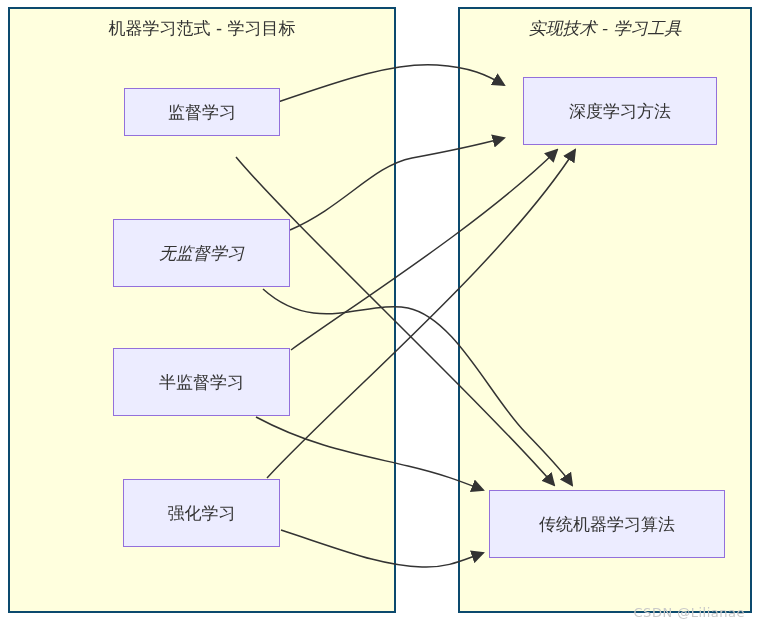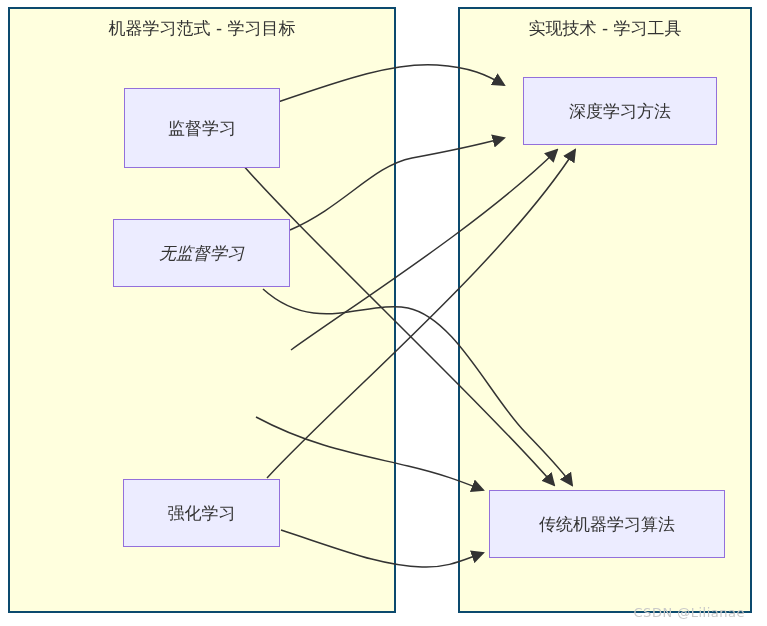--- a/index.html
+++ b/index.html
@@ -7,33 +7,33 @@
     position:relative; width:767px; height:626px; overflow:hidden;
     background:#ffffff;
     font-family:"DejaVu Sans","Liberation Sans",sans-serif;
     color:#333333;
   }
   .cluster {
     position:absolute; box-sizing:border-box;
     background:#ffffde; border:2px solid #0c4a6e;
   }
   #cluster-left  { left:8px;   top:7px; width:388px; height:606px; }
-  #cluster-right { left:458px; top:7px; width:294px; height:606px; }
+  #cluster-right { left:458px; top:7px; width:294px; height:606px;font-style:italic; }
   .cluster-title {
     position:absolute; top:8px; left:0; width:100%;
     text-align:center; font-size:17px; color:#333333;
   }
   .node {
     position:absolute; box-sizing:border-box;
     background:#ececff; border:1.5px solid #9370db;
     display:flex; align-items:center; justify-content:center;
     font-size:17px; color:#333333; text-align:center;
     cursor:pointer; z-index:2;
   }
-  #node-supervised    { left:124px; top:88px;  width:156px; height:80px; }
+  #node-supervised    { left:124px; top:88px;  width:156px; height:48px; }
   #node-unsupervised  { left:113px; top:219px; width:177px; height:68px;font-style:italic; }
   #node-semi          { left:113px; top:348px; width:177px; height:68px; }
   #node-reinforcement { left:123px; top:479px; width:157px; height:68px; }
   #node-deep          { left:509px; top:77px;  width:194px; height:68px;margin-left:14px; }
   #node-traditional   { left:489px; top:490px; width:236px; height:68px; }
   #edge-layer {
     position:absolute; left:0; top:0; width:767px; height:626px;
     z-index:1; pointer-events:none;
   }
   .edge { fill:none; stroke:#333333; stroke-width:1.5px; }
@@ -68,20 +68,21 @@
       <path d="M291,350 C352,306 482,224 557,150" class="edge" stroke="#333333" marker-end="url(#arrow)"></path>
       <path d="M256,417 C312,447 362,455 408,466 C442,474 460,481 483,490" class="edge" stroke="#333333" marker-end="url(#arrow)"></path>
       <path d="M267,478 C342,397 502,263 575,150" class="edge" stroke="#333333" marker-end="url(#arrow)"></path>
       <path d="M281,530 C345,551 382,566 422,567 C448,568 463,560 483,553" class="edge" stroke="#333333" marker-end="url(#arrow)"></path>
     </svg>
 
   <div class="node" id="node-supervised">监督学习</div>
 
   <div class="node" id="node-unsupervised">无监督学习</div>
 
+  <div class="node" id="node-semi">半监督学习</div>
 
   <div class="node" id="node-reinforcement">强化学习</div>
 
   <div class="node" id="node-deep">深度学习方法</div>
 
   <div class="node" id="node-traditional">传统机器学习算法</div>
 
   <div class="watermark">CSDN @Lilianae</div>
 
 </div>

